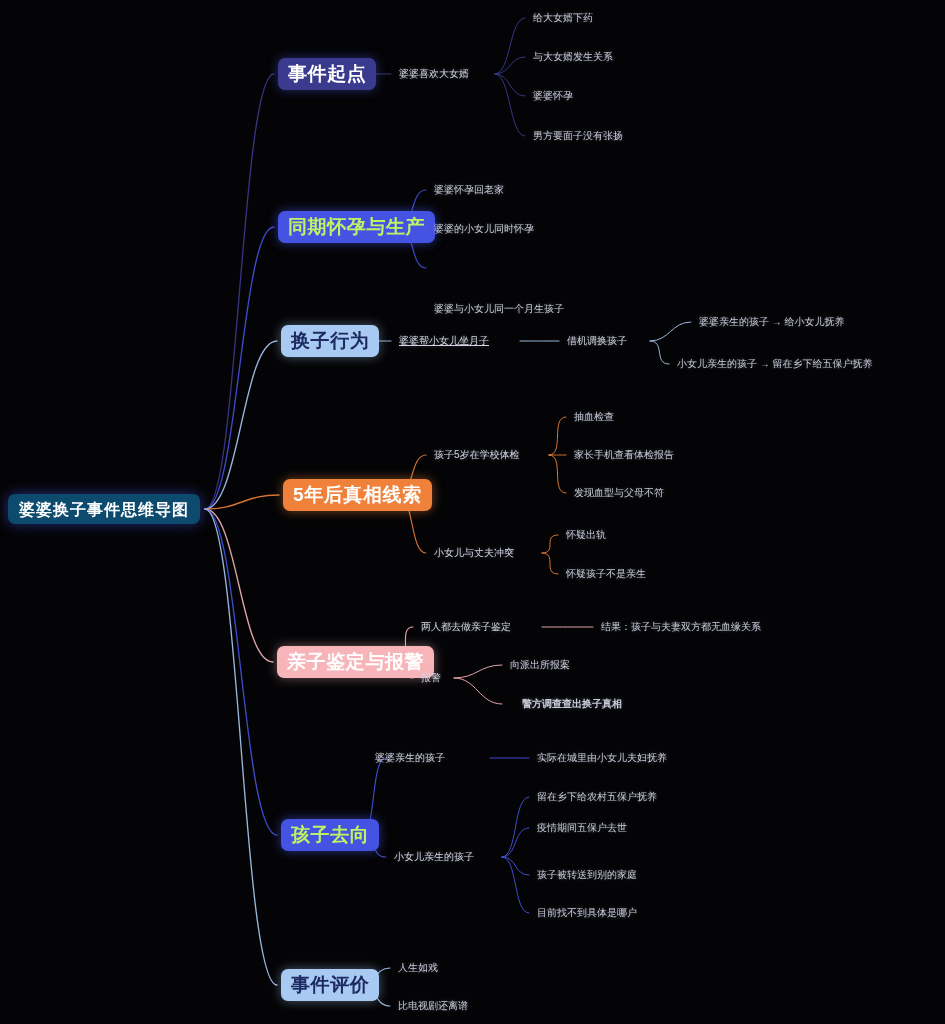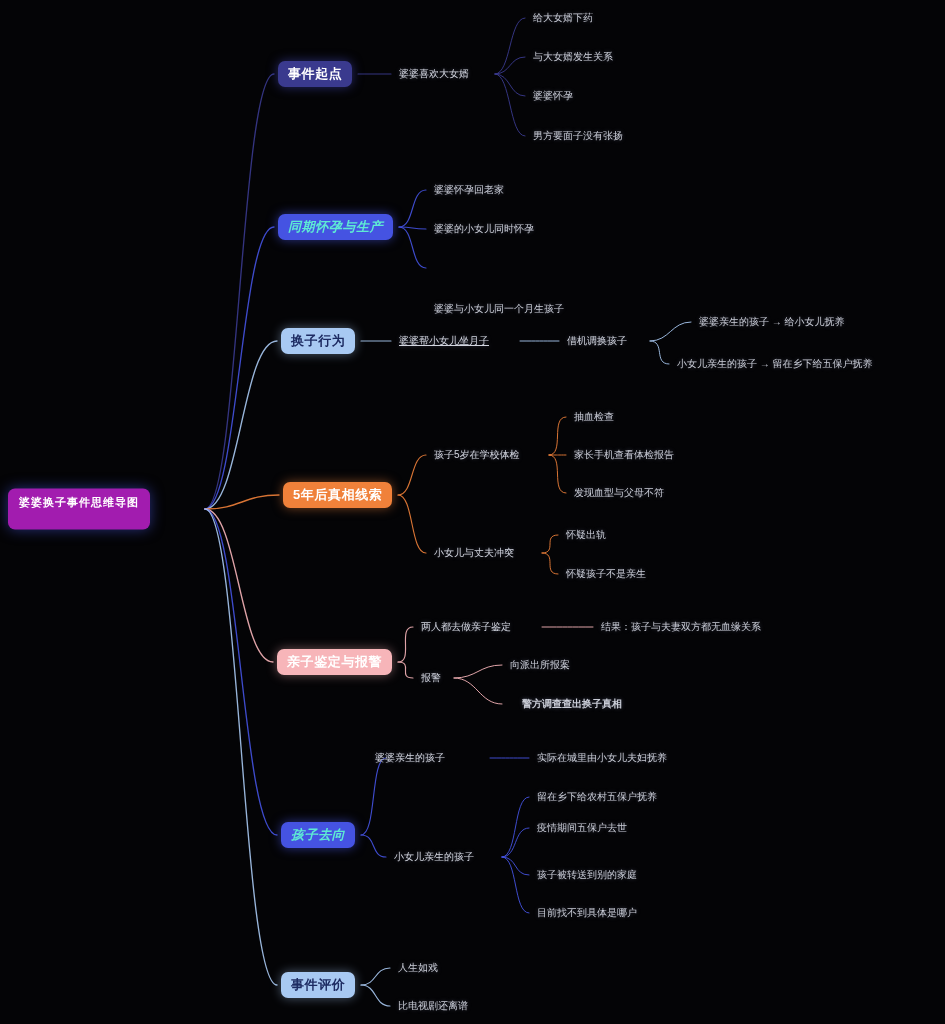--- a/index.html
+++ b/index.html
@@ -24,40 +24,40 @@
     pointer-events: none;
   }
   .node {
     position: absolute;
     white-space: nowrap;
     line-height: 1;
   }
   
   .root {
     transform: translateY(-50%);
-    background: #a21caf;
+    background: #0c4a6e;
     color: #ffffff;
-    font-size: 11px;
+    font-size: 16px;
     font-weight: bold;
     letter-spacing: 1px;
-    padding: 8px 11px 22px 11px;
+    padding: 8px 11px 6px 11px;
     border-radius: 7px;
     box-shadow: 0 0 14px rgba(70,84,220,0.55);
   }
   
   .pill {
     transform: translateY(-50%);
-    font-size: 13px;
+    font-size: 19px;
     font-weight: bold;
     letter-spacing: 0.6px;
     padding: 6px 10px 7px 10px;
     border-radius: 7px;
   }
   .pill.indigo   { background:#3a3a8e; color:#ffffff; box-shadow:0 0 11px rgba(70,74,190,0.55); }
-  .pill.violet   { background:#4553e2; color:#5eead4; box-shadow:0 0 11px rgba(69,83,226,0.6);font-style:italic; }
+  .pill.violet   { background:#4553e2; color:#bef264; box-shadow:0 0 11px rgba(69,83,226,0.6); }
   .pill.skyblue  { background:#a8c9f2; color:#1d2b62; box-shadow:0 0 11px rgba(168,201,242,0.45); }
   .pill.orange   { background:#f0813a; color:#ffffff; box-shadow:0 0 11px rgba(240,129,58,0.5); }
   .pill.pink     { background:#f7b5b9; color:#ffffff; box-shadow:0 0 11px rgba(247,181,185,0.45); }
   
   .leaf {
     transform: translateY(-50%);
     font-size: 10px;
     color: #c9ccd6;
     text-shadow: 0 0 4px rgba(160,170,210,0.35);
   }

